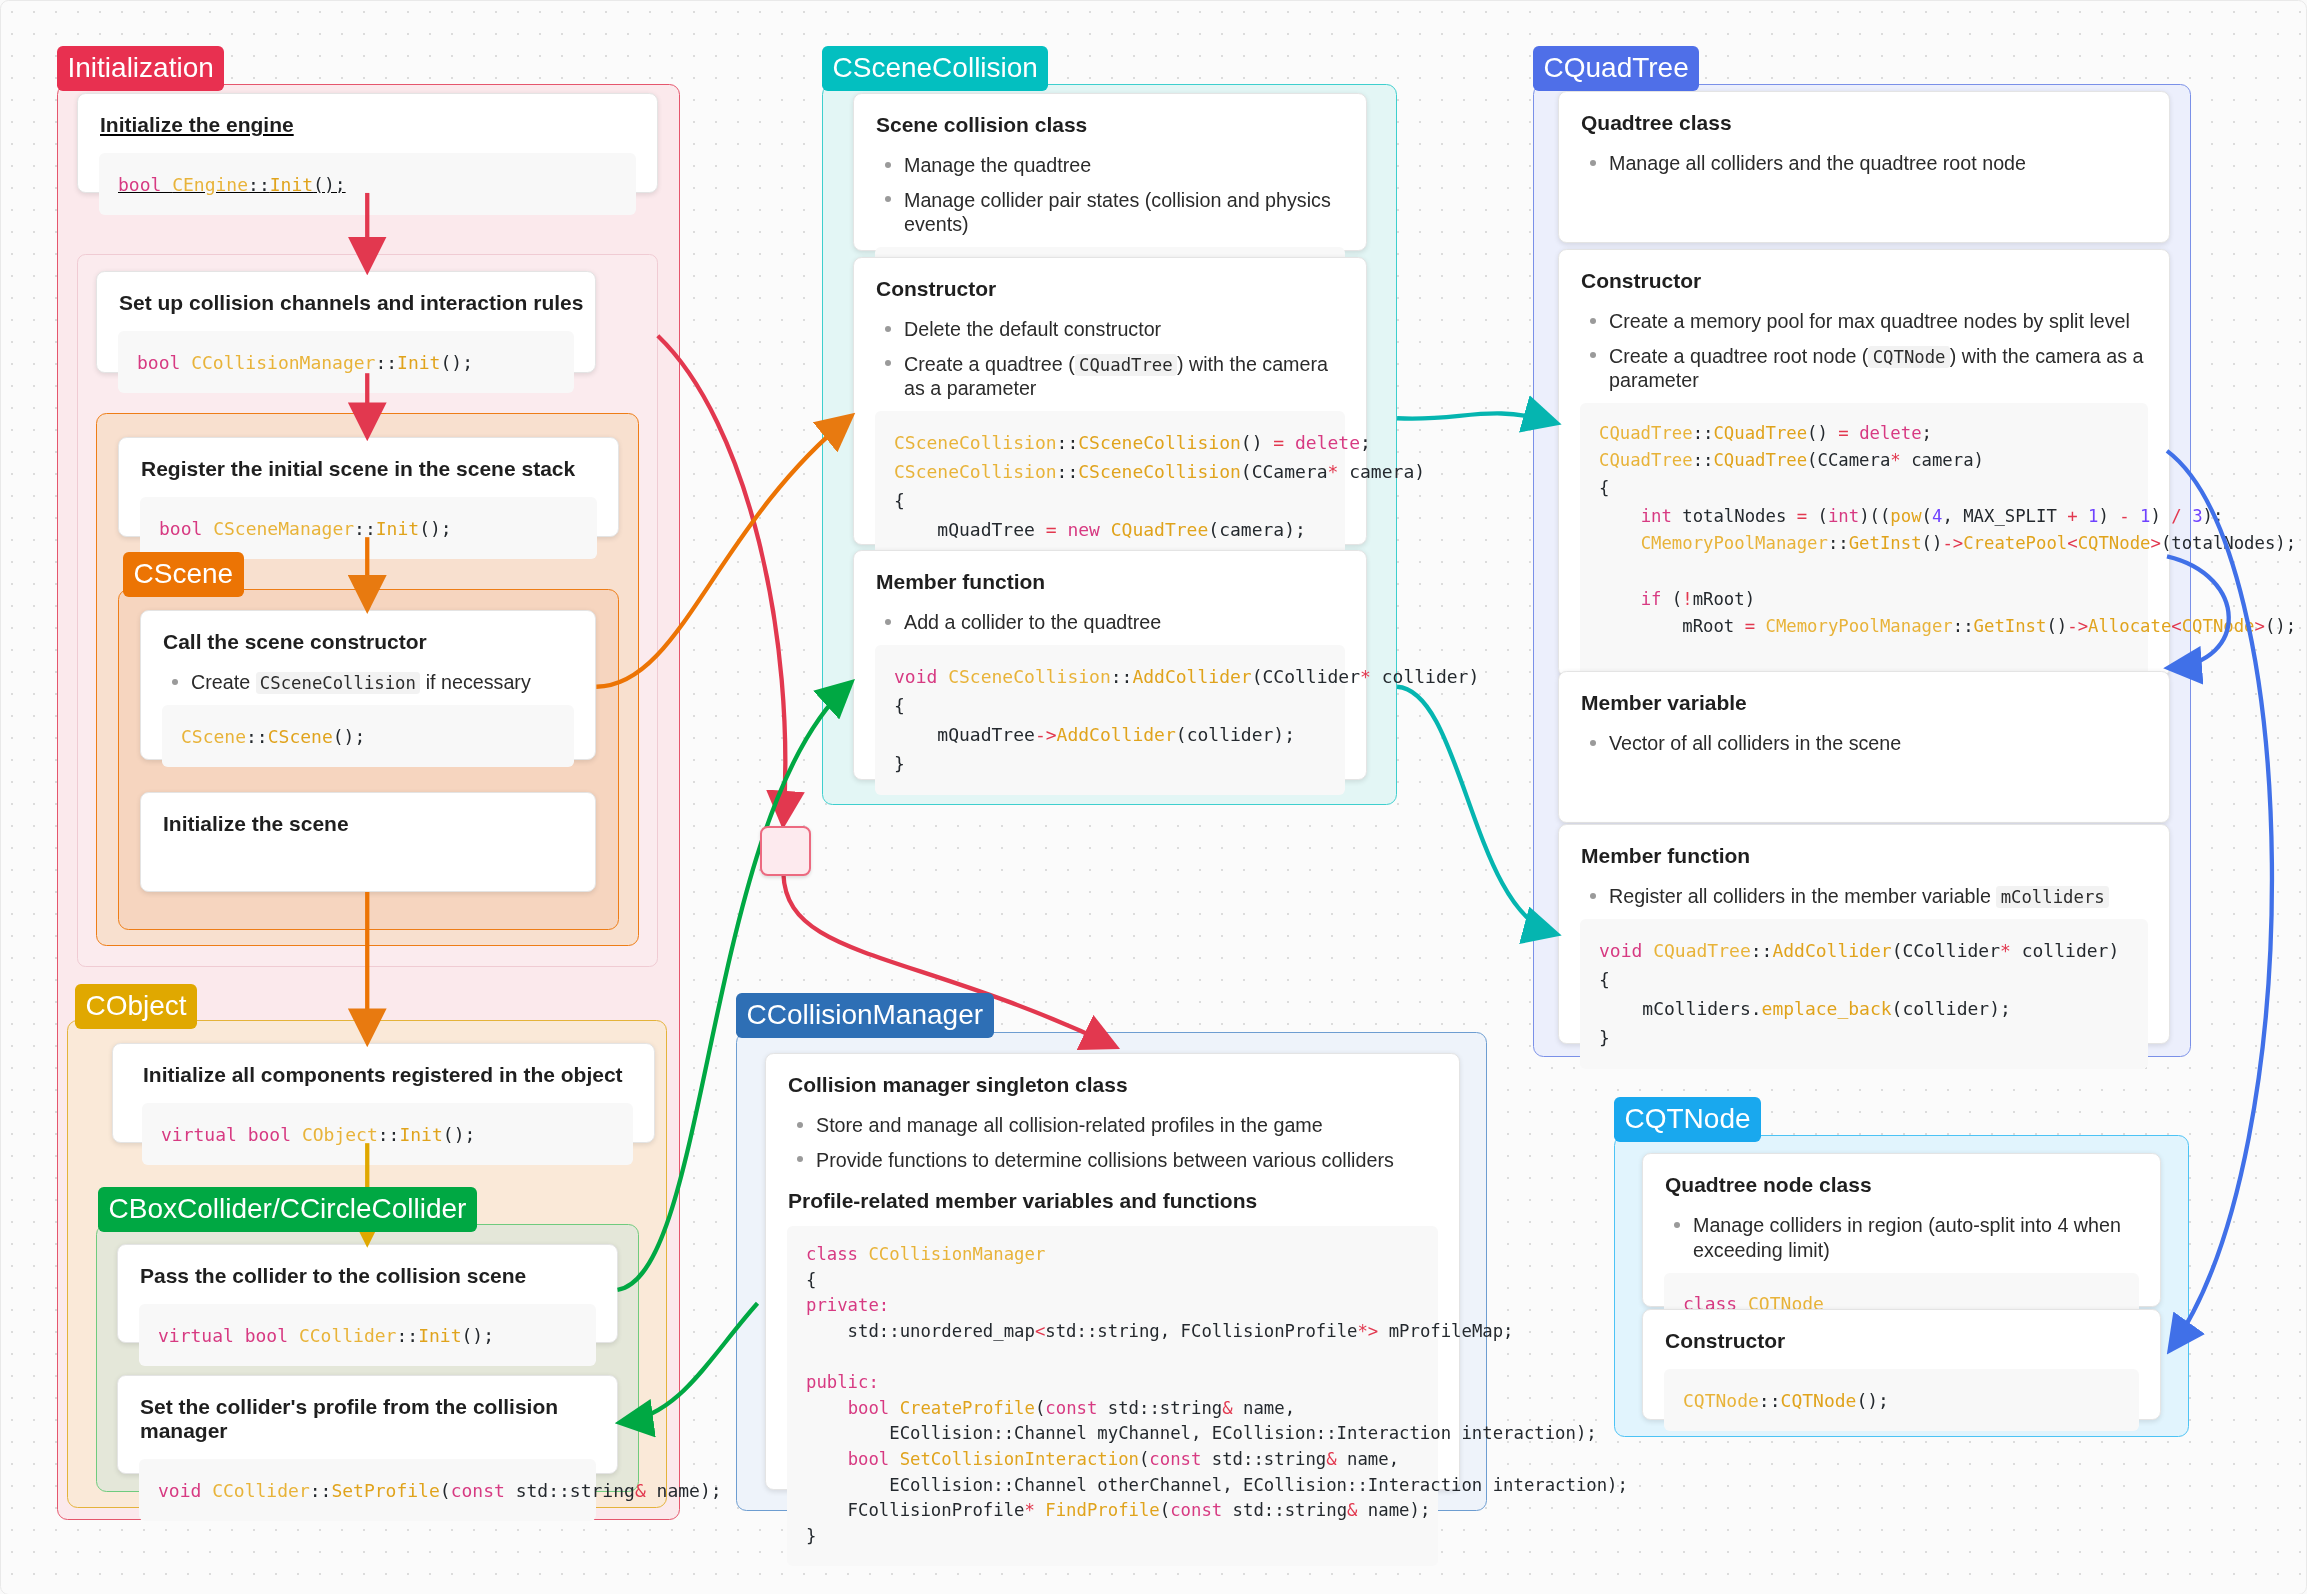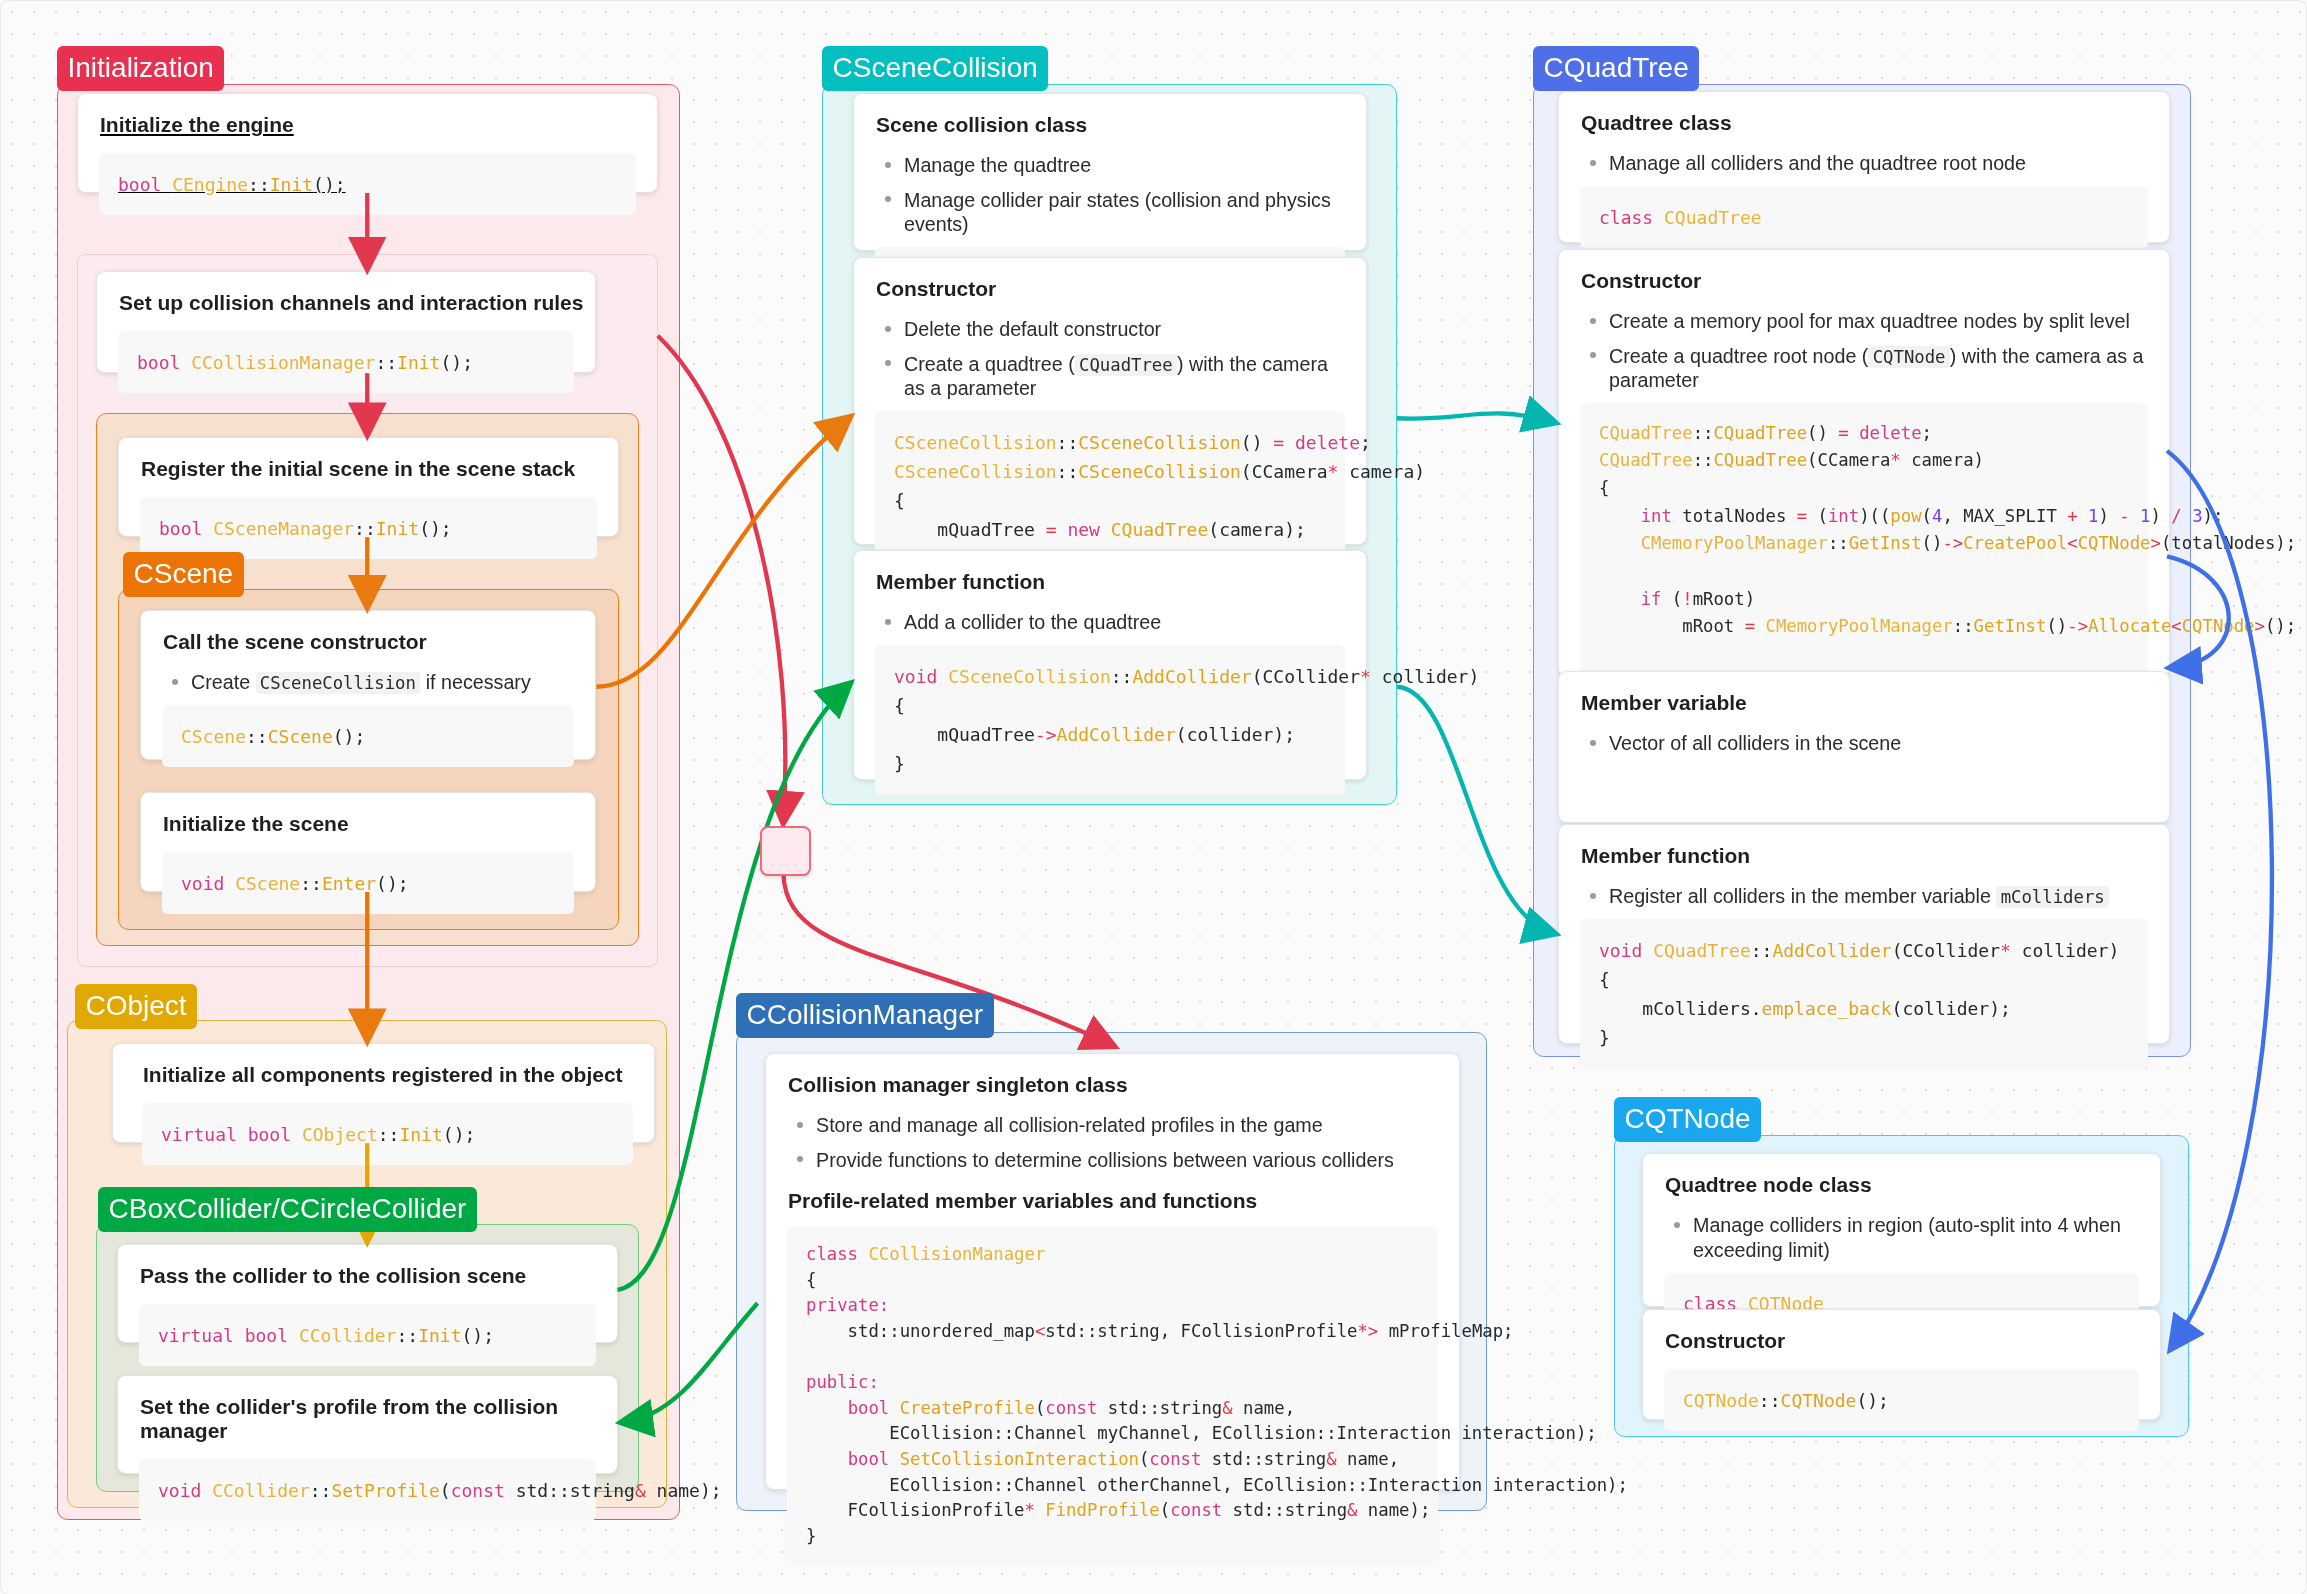--- a/index.html
+++ b/index.html
@@ -100,21 +100,20 @@
 <div class="card" style="left:140px;top:610px;width:456px;height:150px;">
   <div class="card-title">Call the scene constructor</div>
   <ul class="bullets">
     <li>Create <span class="ic">CSceneCollision</span> if necessary</li>
   </ul>
   <div class="code" style="margin-top:10.5px;"><span class="t">CScene</span><span class="o">::</span><span class="f">CScene</span><span class="o">();</span></div>
 </div>
 
 <div class="card" style="left:140px;top:792px;width:456px;height:100px;">
   <div class="card-title">Initialize the scene</div>
-  <div class="code"><span class="k">void </span><span class="t">CScene</span><span class="o">::</span><span class="f">Enter</span><span class="o">();</span></div>
 </div>
 
 <div class="group-label" style="left:75px;top:984px;background:#e0a800;">CObject</div>
 <div class="group" style="left:67px;top:1020px;width:600px;height:488px;background:#fae9d8;border:1.9px solid #e4b33a;"></div>
 
 <div class="card" style="left:112px;top:1043px;width:543px;height:100px;padding-left:8px;">
   <div class="card-title">Initialize all components registered in the object</div>
   <div class="code"><span class="k">virtual bool </span><span class="t">CObject</span><span class="o">::</span><span class="f">Init</span><span class="o">();</span></div>
 </div>
 
@@ -194,21 +193,20 @@
 </div>
 
 <div class="group-label" style="left:1533px;top:46px;background:#4f6fe8;">CQuadTree</div>
 <div class="group" style="left:1533px;top:84px;width:658px;height:973px;background:#eceffc;border:1.9px solid #7a90e8;"></div>
 
 <div class="card" style="left:1558px;top:91px;width:612px;height:152px;">
   <div class="card-title">Quadtree class</div>
   <ul class="bullets">
     <li>Manage all colliders and the quadtree root node</li>
   </ul>
-  <div class="code" style="margin-top:10.5px;"><span class="k">class </span><span class="t">CQuadTree</span></div>
 </div>
 
 <div class="card" style="left:1558px;top:249px;width:612px;height:428px;">
   <div class="card-title">Constructor</div>
   <ul class="bullets">
     <li>Create a memory pool for max quadtree nodes by split level</li>
     <li>Create a quadtree root node (<span class="ic">CQTNode</span>) with the camera as a parameter</li>
   </ul>
   <div class="code" style="margin-top:10.5px;font-size:17.3px;line-height:1.6;"><span class="t">CQuadTree</span><span class="o">::</span><span class="f">CQuadTree</span><span class="o">() </span><span class="r">=</span><span class="o"> </span><span class="k">delete</span><span class="o">;
 </span><span class="t">CQuadTree</span><span class="o">::</span><span class="f">CQuadTree</span><span class="o">(CCamera</span><span class="r">*</span><span class="o"> camera)

